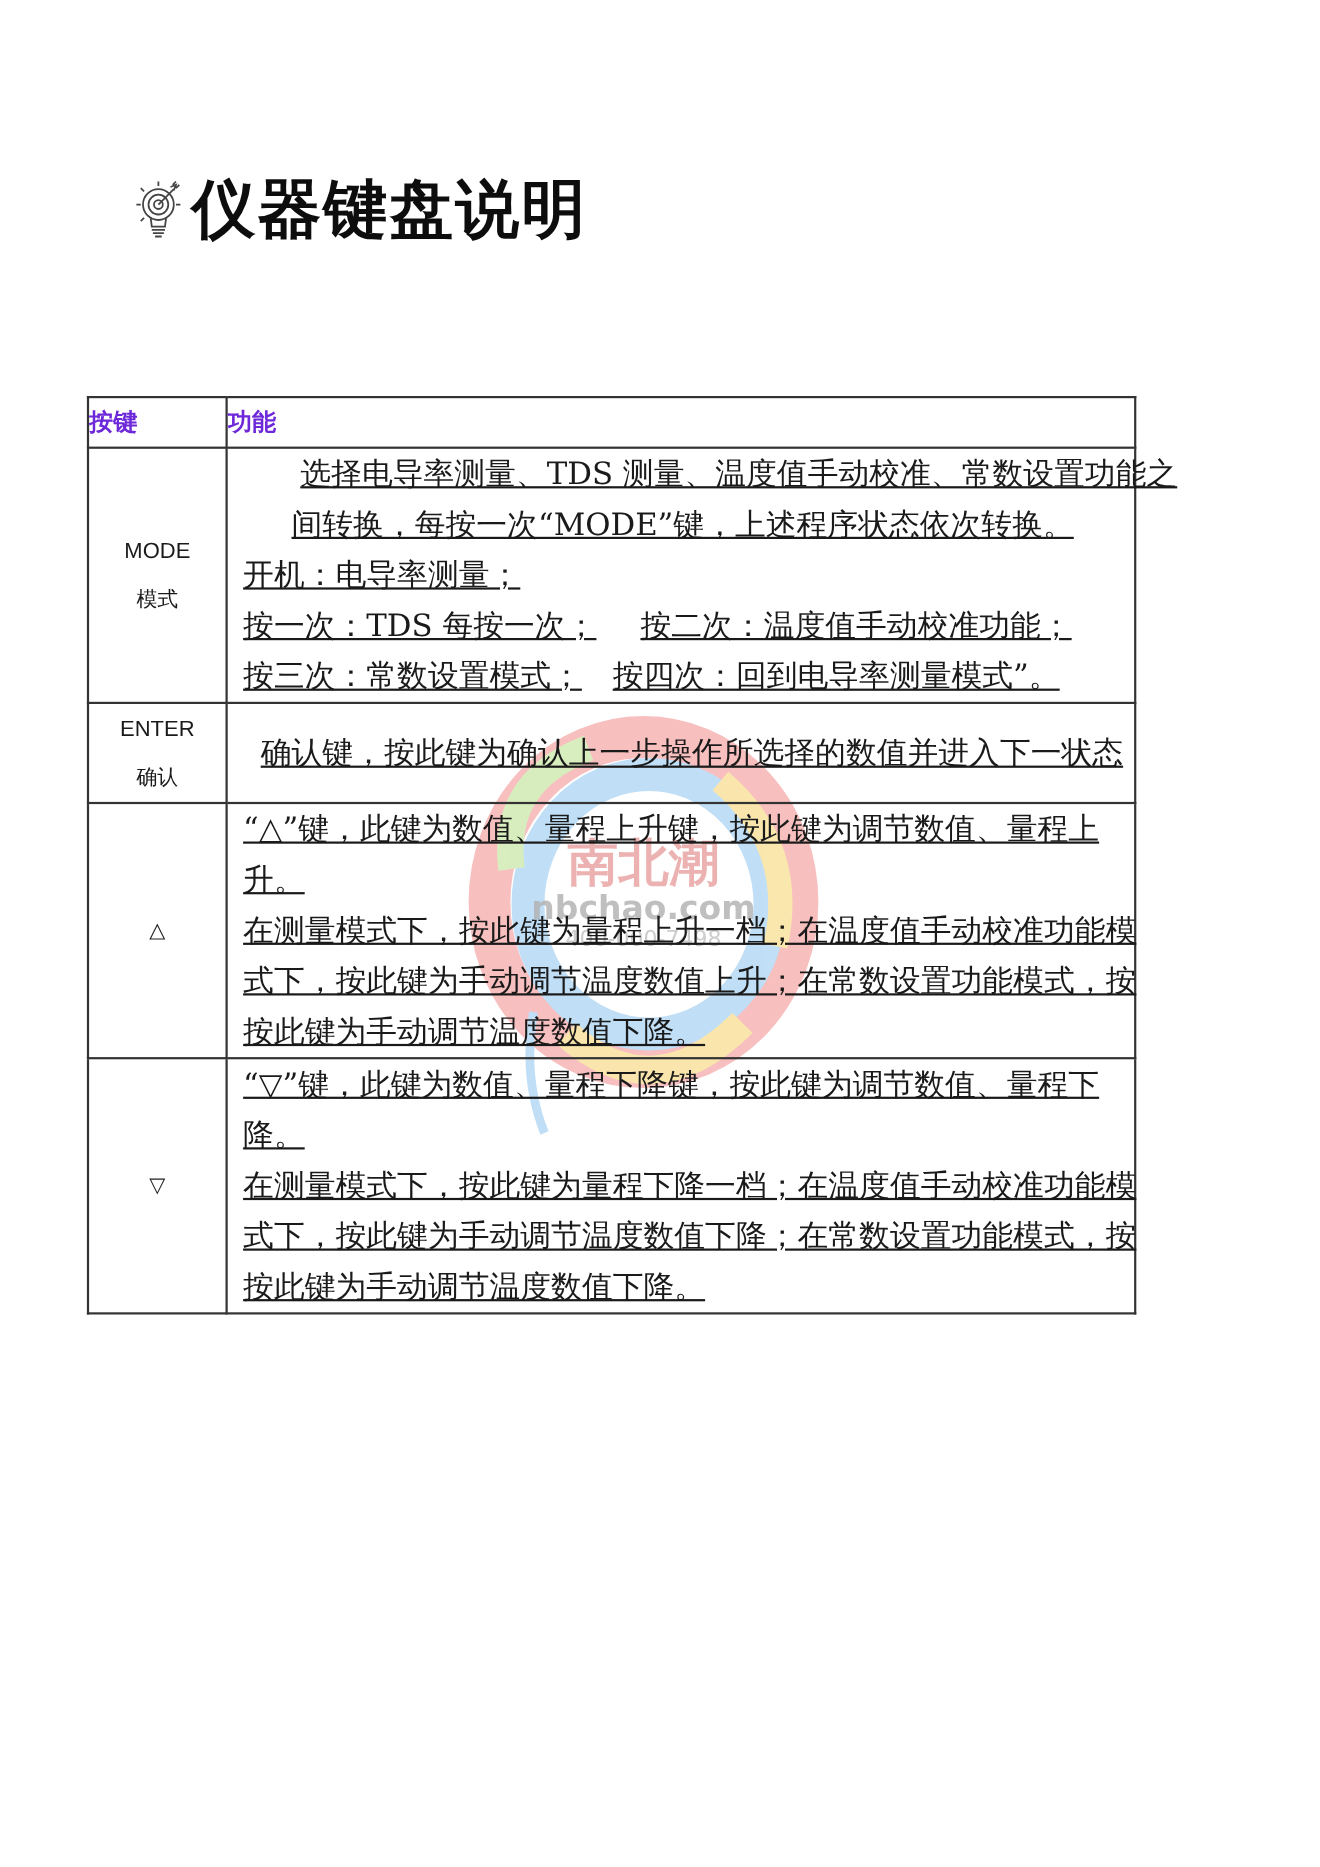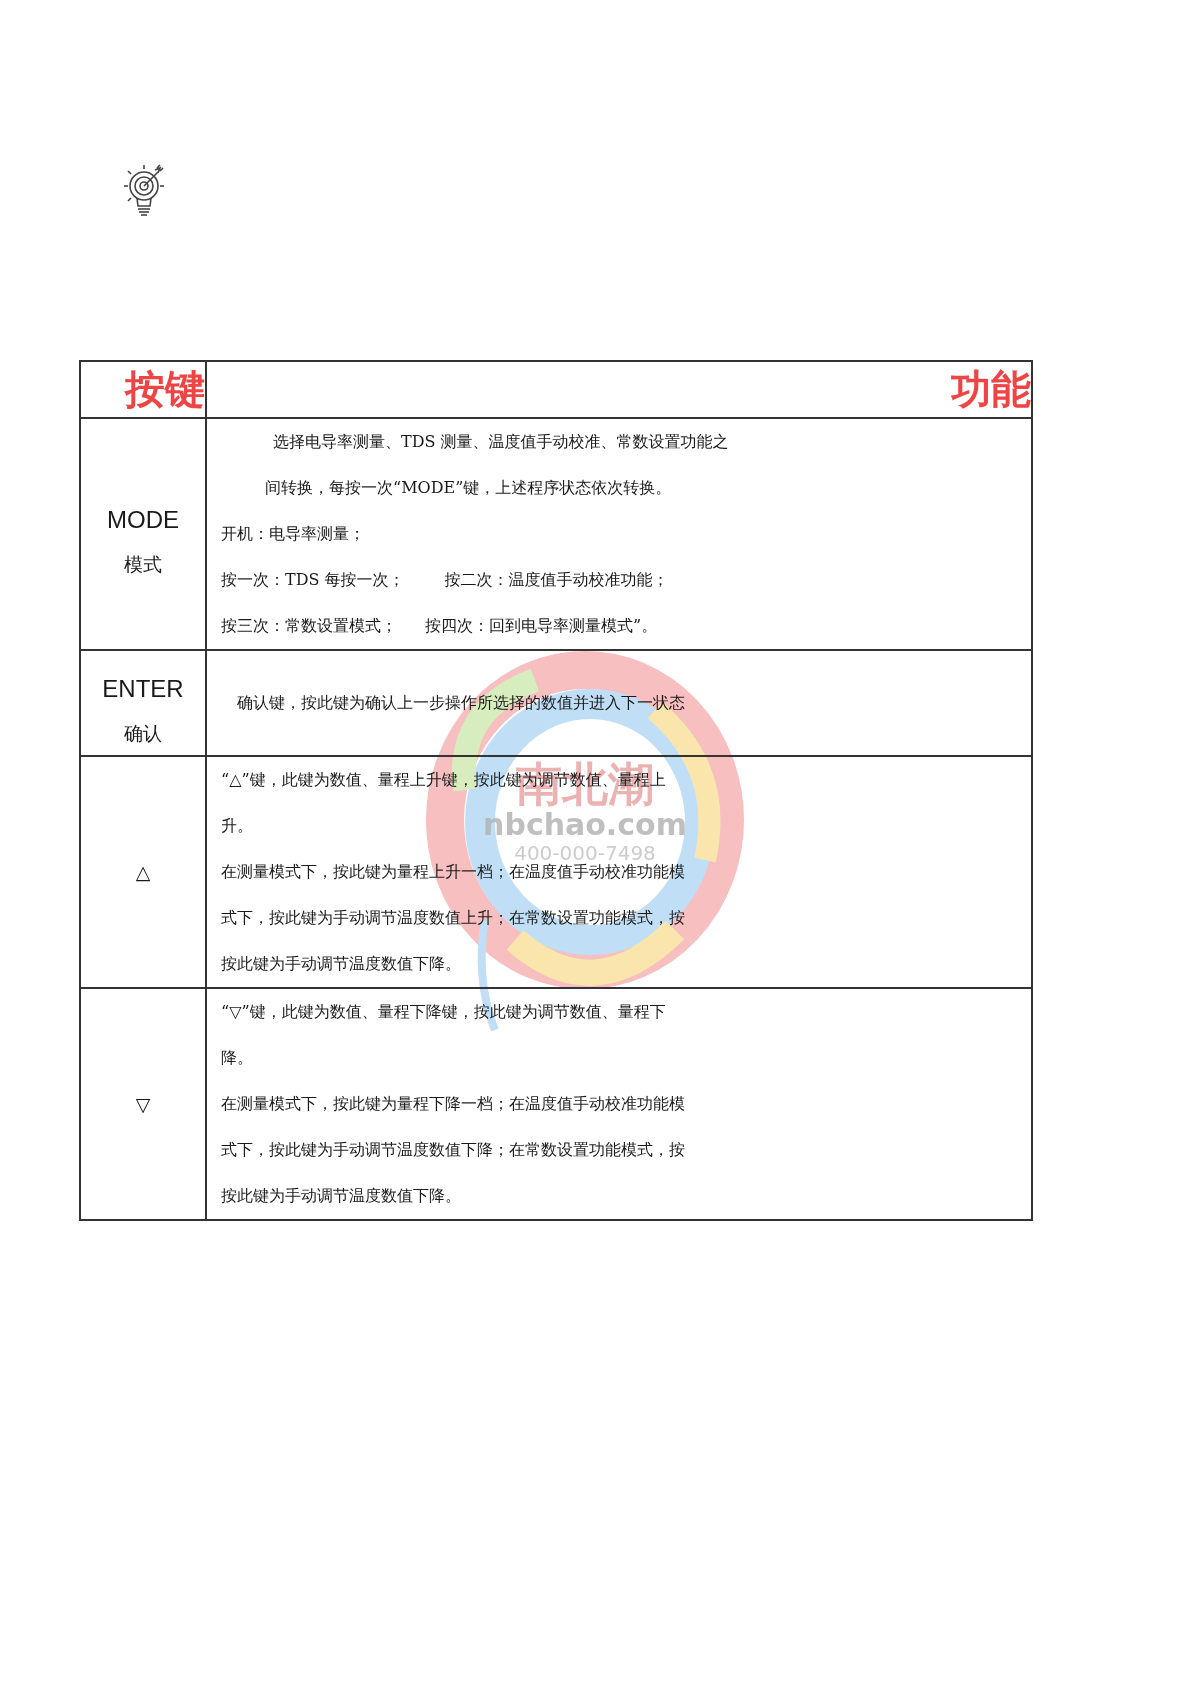--- a/index.html
+++ b/index.html
@@ -9,25 +9,25 @@
   .title-icon { width:44px; height:60px; margin-right:8px; }
   .page-title { font-family:"DejaVu Sans","Liberation Sans",sans-serif; font-weight:bold;
                 font-size:58px; letter-spacing:2px; color:#0d0d0d; line-height:1; }
   .watermark { position:absolute; left:425px; top:650px; width:320px; height:420px; pointer-events:none; }
   table.keys { position:absolute; left:79px; top:360px; width:952px; border-collapse:collapse;
                table-layout:fixed; z-index:2; }
   table.keys td, table.keys th { border:2px solid #333; padding:0; vertical-align:middle; }
   col.c-key { width:126px; }
   col.c-func { width:826px; }
   th { height:44px; font-family:"DejaVu Sans","Liberation Sans",sans-serif; font-weight:bold;
-       font-size:40px; text-align:right; color:#ef4444; background:transparent; }
+       font-size:22px; text-align:left; color:#6d28d9; background:transparent; }
   .key-cell { text-align:center; font-size:24px; line-height:44px; }
-  .key-en { font-family:"Liberation Sans","DejaVu Sans",sans-serif; font-size:24px;margin-top:16px; }
+  .key-en { font-family:"Liberation Sans","DejaVu Sans",sans-serif; font-size:20px; }
   .key-cn { font-size:19px; }
-  .func-cell { font-size:16px; line-height:46px; padding:0 14px 0 14px !important; }
+  .func-cell { font-size:28px; line-height:46px; padding:0 14px 0 14px !important;text-decoration:underline; }
   .func-line { display:block; white-space:nowrap; }
   .indent1 { padding-left:52px; }
   .indent2 { padding-left:44px; }
   .gap { display:inline-block; width:40px; }
   .gap2 { display:inline-block; width:28px; }
   .row-mode td { height:224px; }
   .row-enter td { height:89px; }
   .row-up td { height:225px; }
   .row-down td { height:225px;margin-top:25px; }
   .enter-func { padding-left:30px !important; }
@@ -47,20 +47,21 @@
       <line x1="6" y1="26" x2="2" y2="26"></line>
       <line x1="9" y1="14" x2="6" y2="11"></line>
       <line x1="9" y1="38" x2="6" y2="41"></line>
       <line x1="38" y1="26" x2="42" y2="26"></line>
       <path d="M15 38 L16 46 H28 L29 38"></path>
       <line x1="16" y1="49" x2="28" y2="49"></line>
       <line x1="17" y1="52" x2="27" y2="52"></line>
       <line x1="19" y1="55" x2="25" y2="55"></line>
     </g>
   </svg>
+  <div class="page-title">仪器键盘说明</div>
 </div>
 
 <svg class="watermark" viewBox="0 0 320 420">
   <g opacity="0.55">
     <ellipse cx="160" cy="170" rx="140" ry="150" fill="none" stroke="#f28b8b" stroke-width="38"></ellipse>
     <ellipse cx="165" cy="172" rx="110" ry="118" fill="none" stroke="#8ec5f0" stroke-width="30"></ellipse>
     <path d="M40 140 Q30 60 110 30" stroke="#b9e08a" stroke-width="24" fill="none"></path>
     <path d="M230 60 Q300 120 280 210" stroke="#f6d36a" stroke-width="22" fill="none"></path>
     <path d="M90 290 Q170 360 250 280" stroke="#f6d36a" stroke-width="26" fill="none"></path>
     <path d="M60 270 Q50 330 70 380" stroke="#8ec5f0" stroke-width="8" fill="none"></path>

